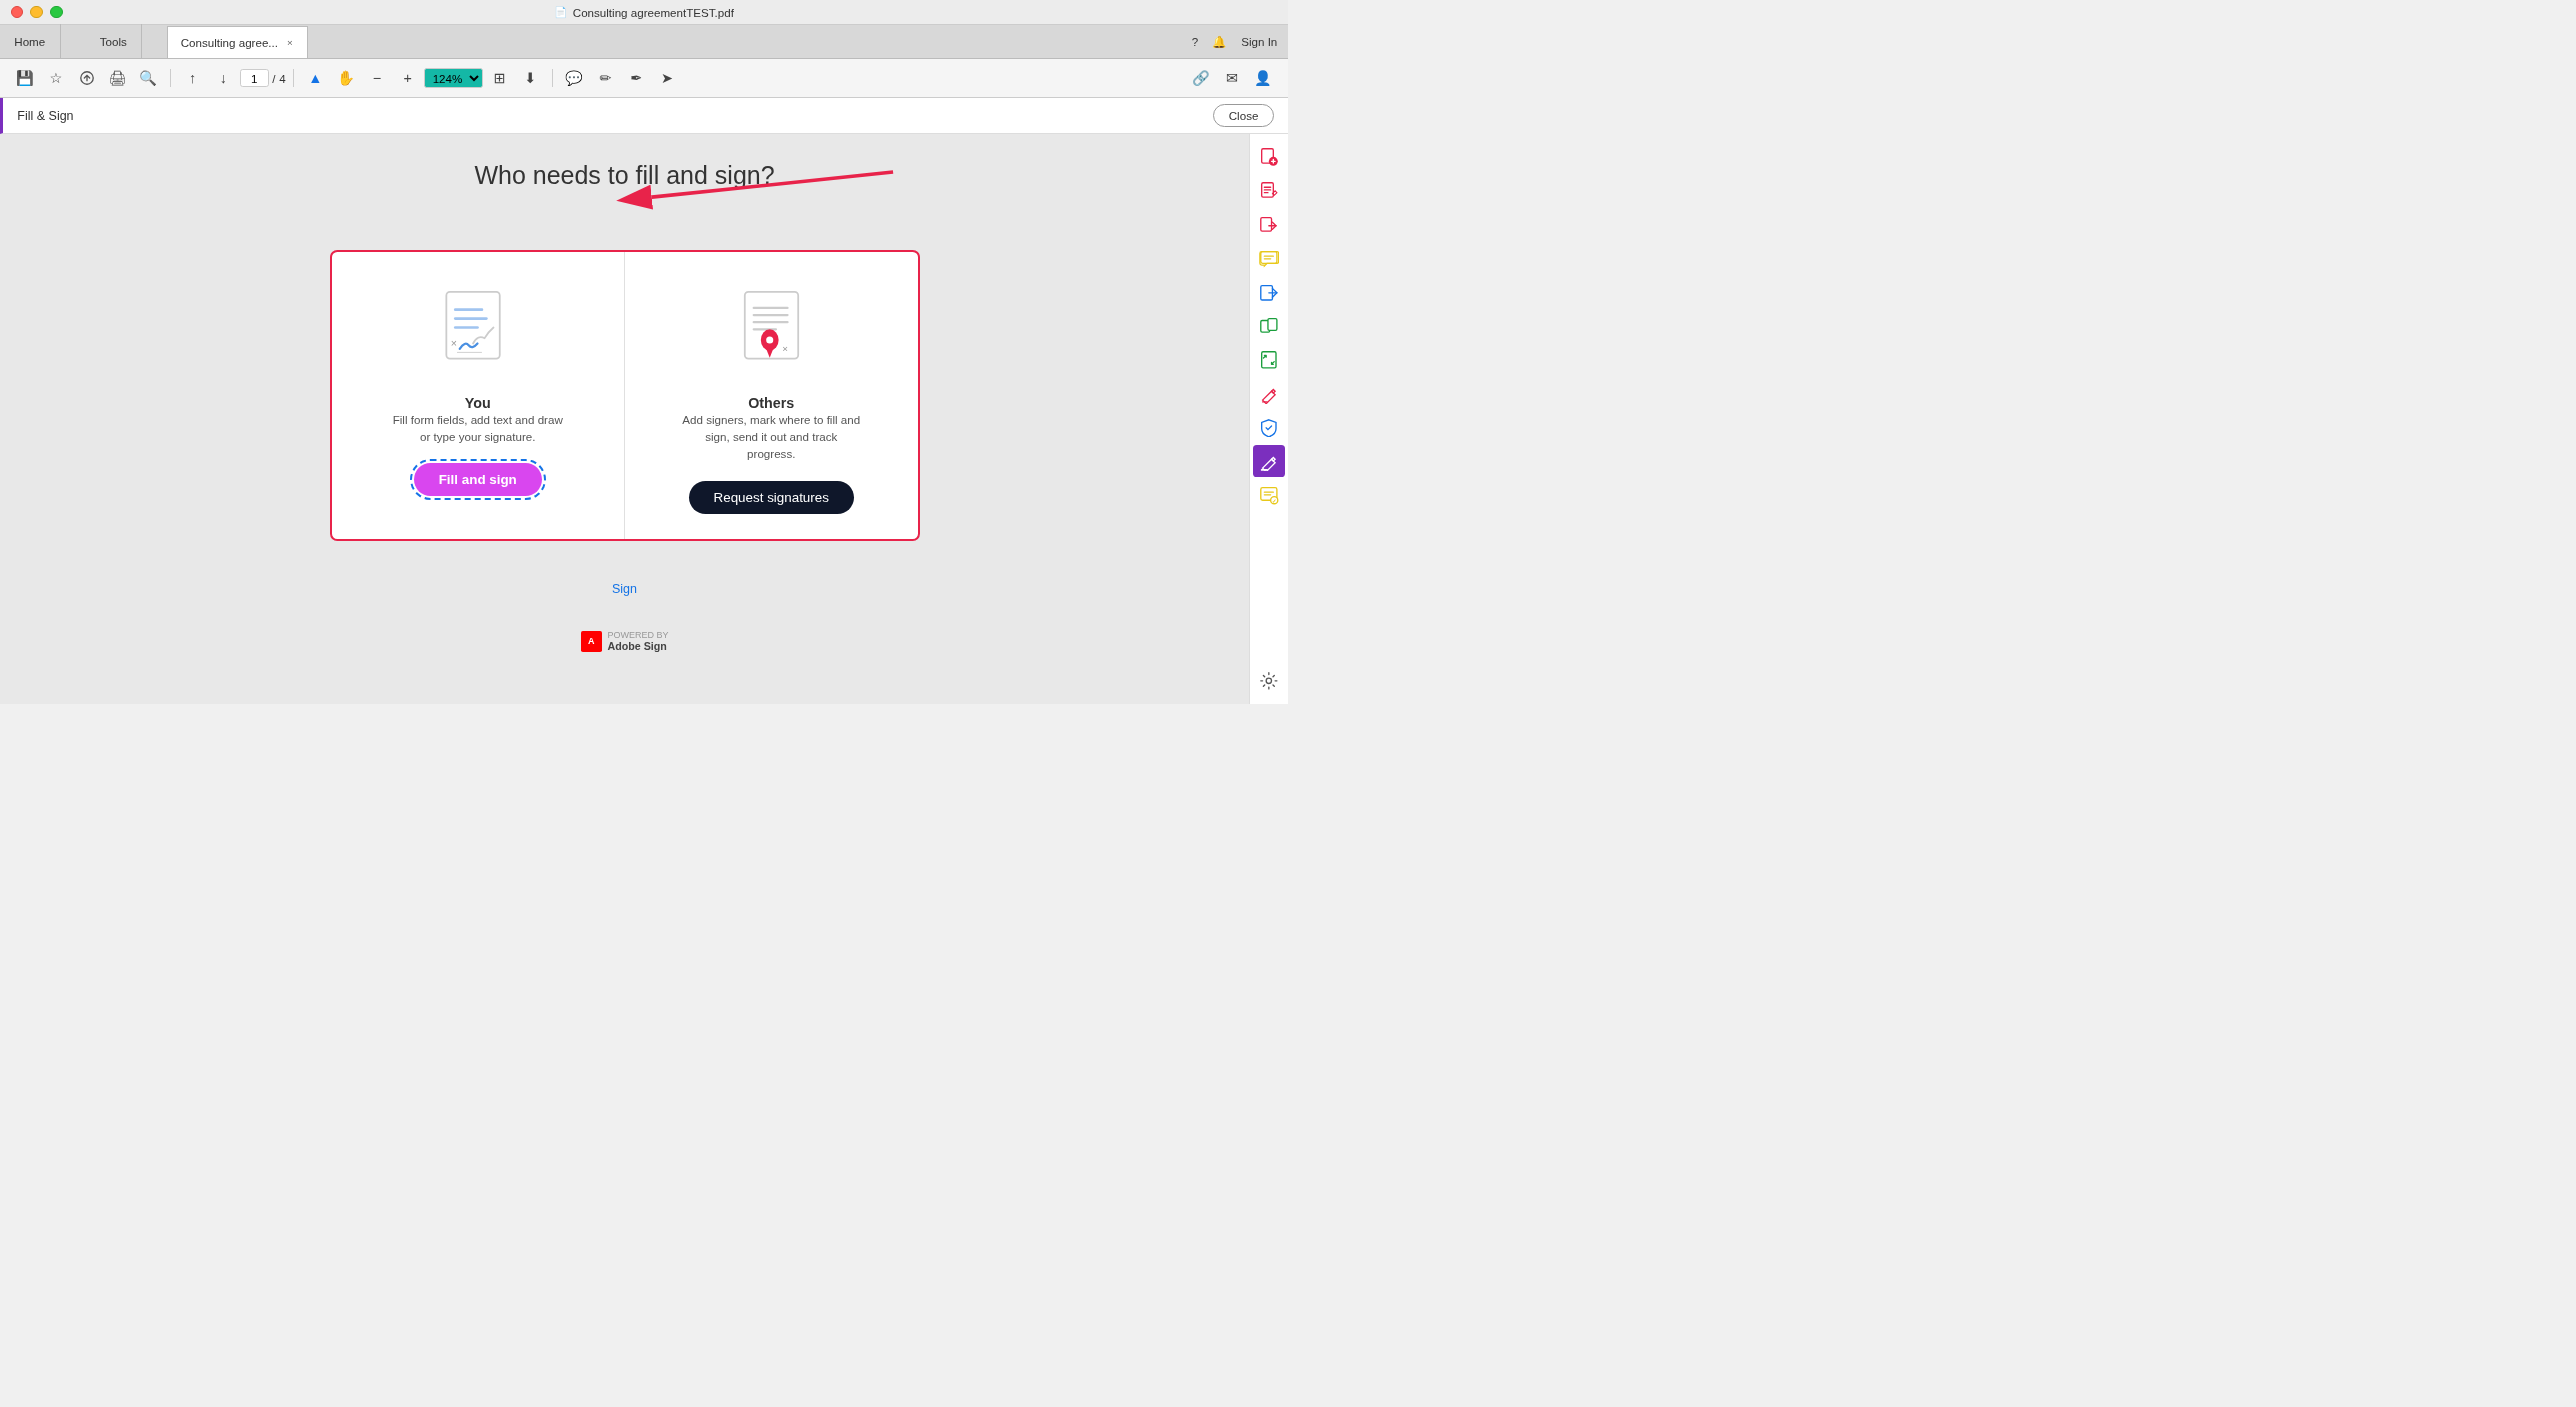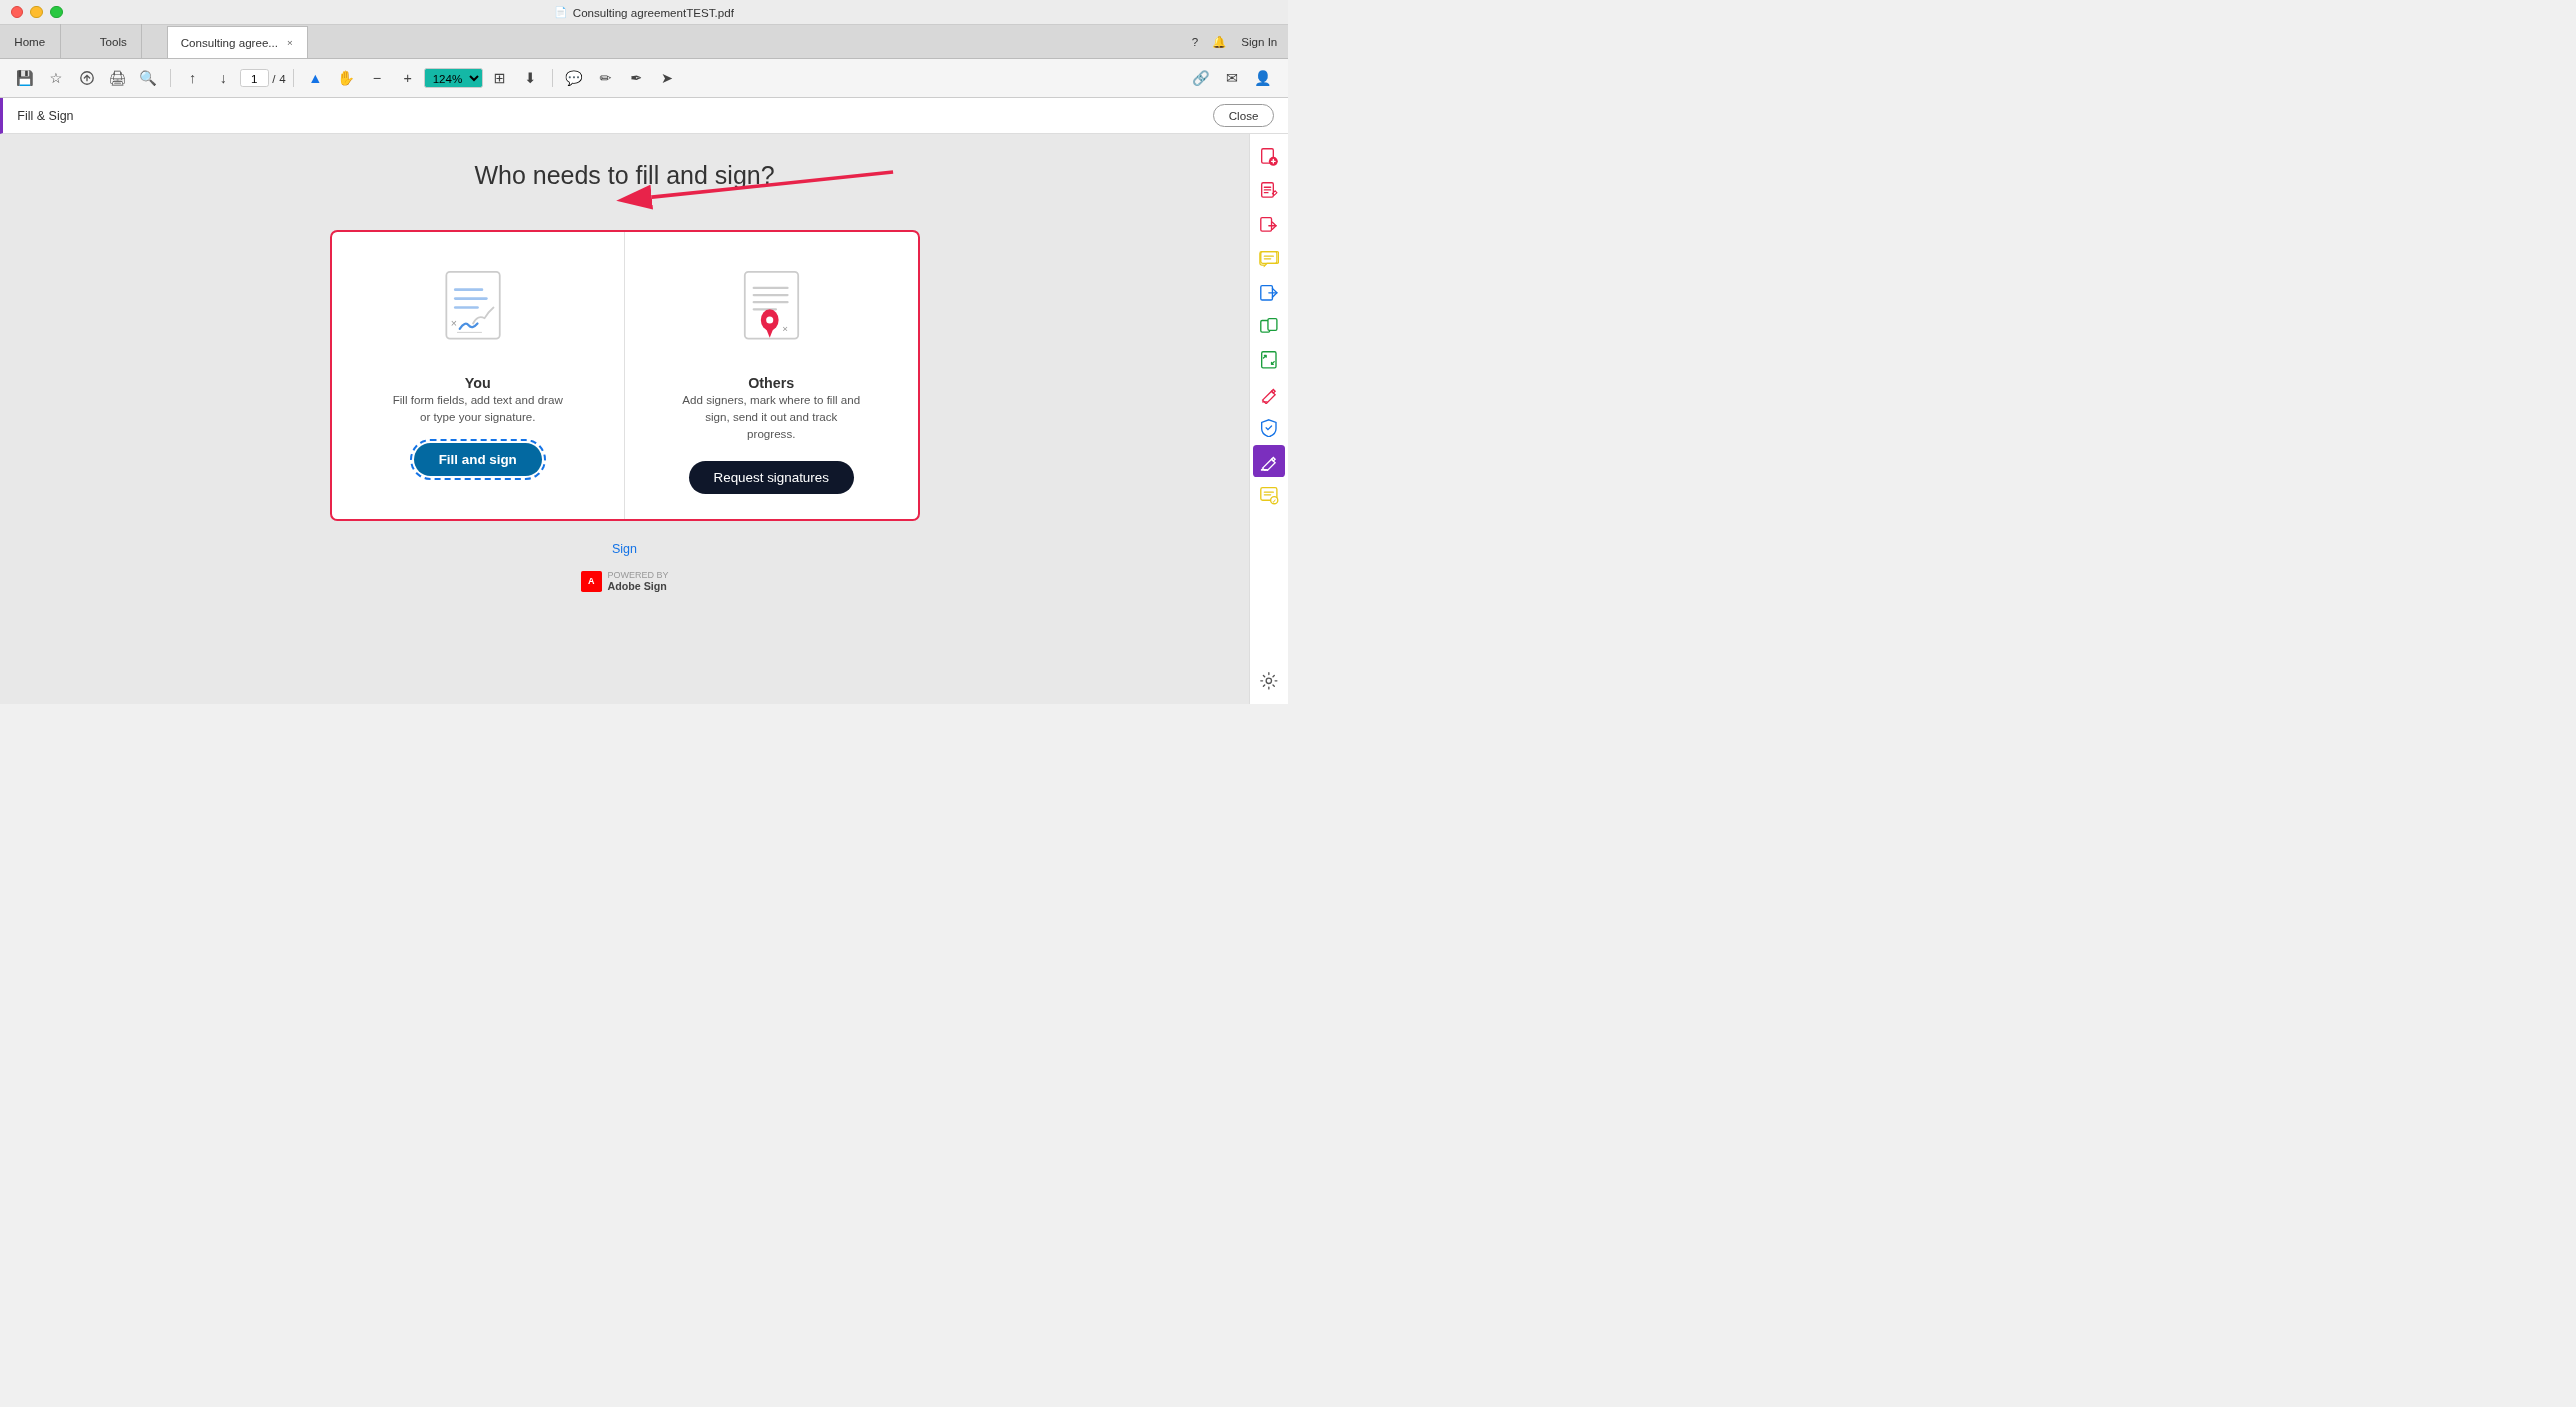--- a/index.html
+++ b/index.html
@@ -194,20 +194,21 @@
     
     .content-area {
       flex: 1;
       background: #e8e8e8;
       overflow-y: auto;
       display: flex;
       flex-direction: column;
       align-items: center;
       padding: 27px 15px;
       position: relative;
+      gap: 20px;
     }
 
     
     .who-section {
       width: 100%;
       max-width: 805px;
       position: relative;
       margin-bottom: 18px;
     }
     .who-title {
@@ -253,21 +254,21 @@
     }
     .option-desc {
       font-size: 11.6px;
       color: #555;
       text-align: center;
       line-height: 1.5;
       margin-bottom: 18px;
       max-width: 179px;
     }
     .fill-sign-btn {
-      background: #0369a1;
+      background: #d946ef;
       color: white;
       border: none;
       border-radius: 18px;
       padding: 9px 25px;
       font-size: 13.4px;
       font-weight: 600;
       cursor: pointer;
       outline: 2.7px dashed #1473e6;
       outline-offset: 2.7px;
     }

